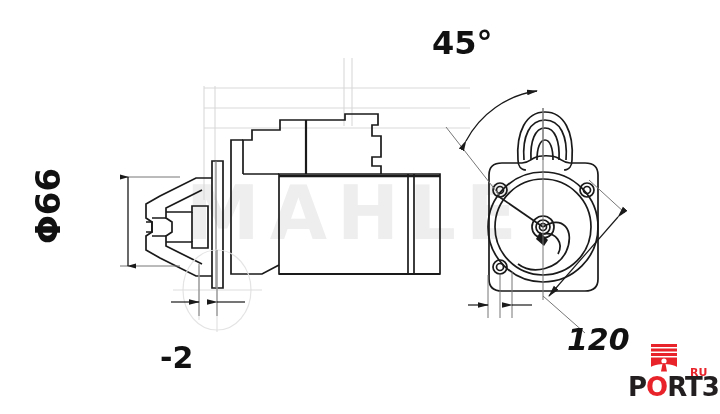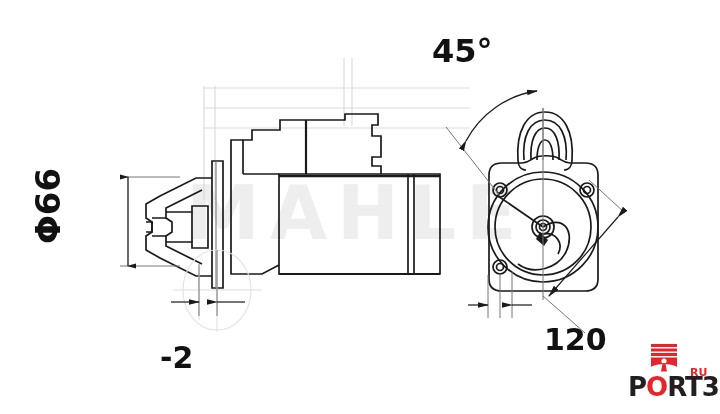--- a/index.html
+++ b/index.html
@@ -36,23 +36,23 @@
   }
   #label-phi66{
     left:-12px;top:186px;
     width:120px;
     font-size:34px;
     text-align:center;
     transform:rotate(-90deg);
     transform-origin:50% 50%;
   }
   #label-minus2{left:160px;top:340px;font-size:30px;}
-  #label-45deg{left:432px;top:24px;font-size:32px;margin-top:8px;}
+  #label-45deg{left:432px;top:24px;font-size:32px;}
   #label-m10{left:443px;top:341px;font-size:30px;}
-  #label-120{left:544px;top:322px;font-size:30px;}
+  #label-120{left:567px;top:322px;font-size:30px;font-style:italic;}
 
   
   #logo{
     position:absolute;left:628px;top:344px;width:86px;height:64px;
   }
   #logo-piston{position:absolute;left:19px;top:0px;width:34px;height:28px;}
   #logo-wordmark{
     position:absolute;left:0px;top:28px;
     font-size:26px;font-weight:700;color:#231f20;
     font-family:"DejaVu Sans", sans-serif;

